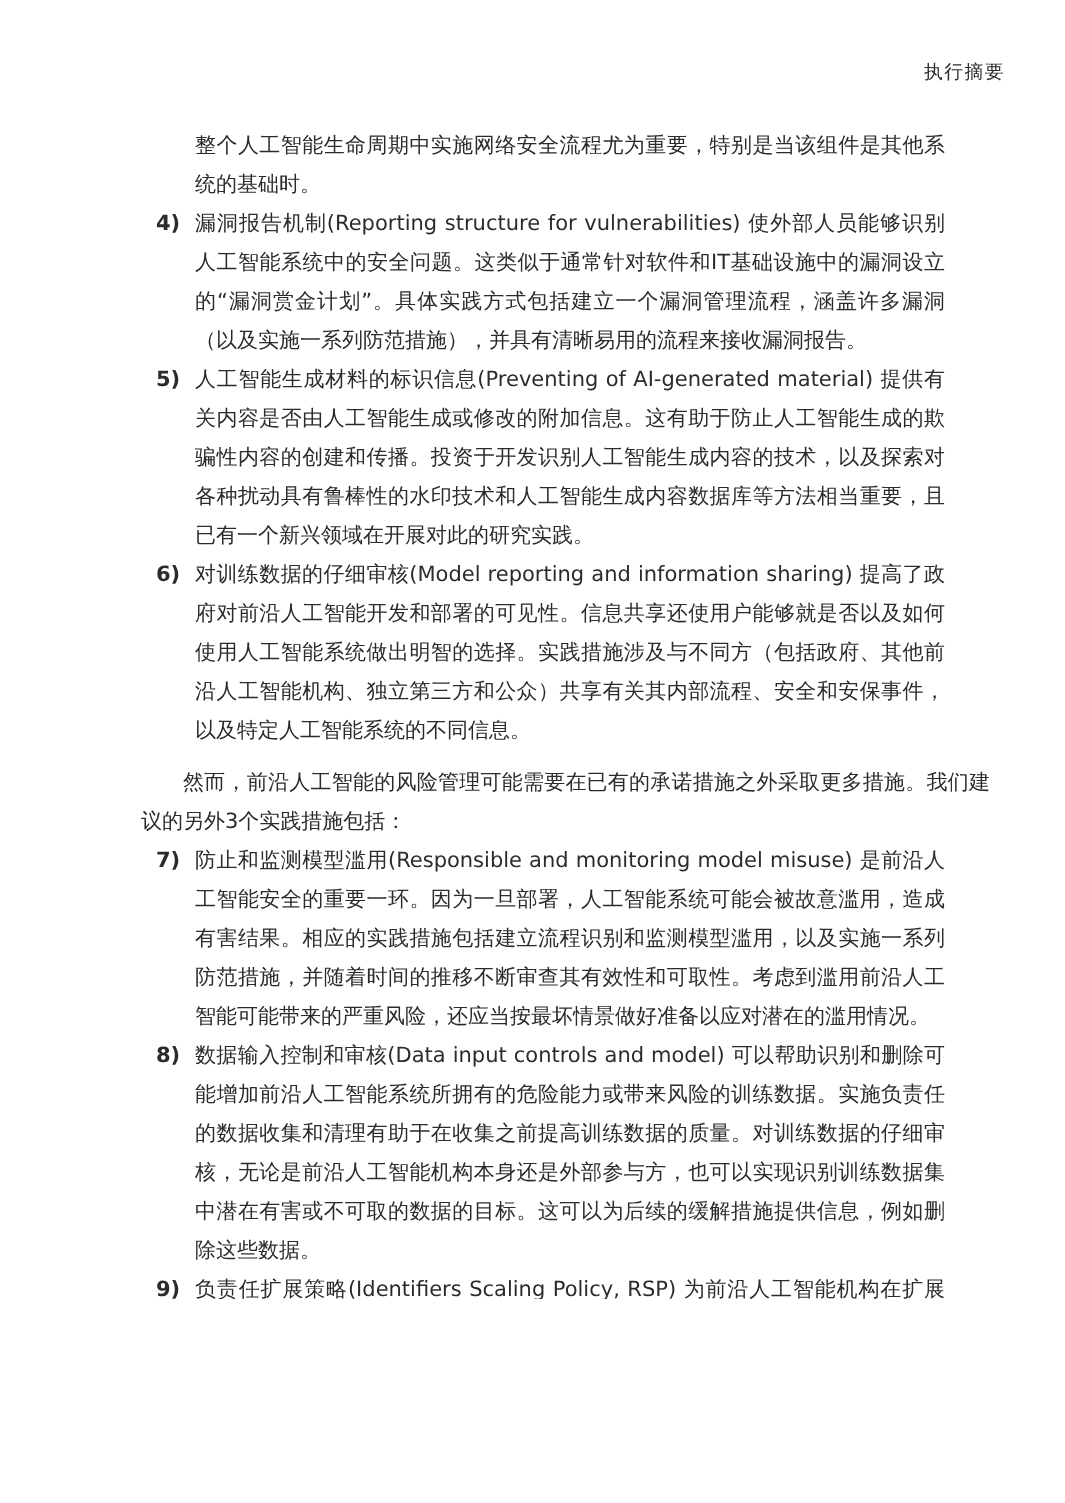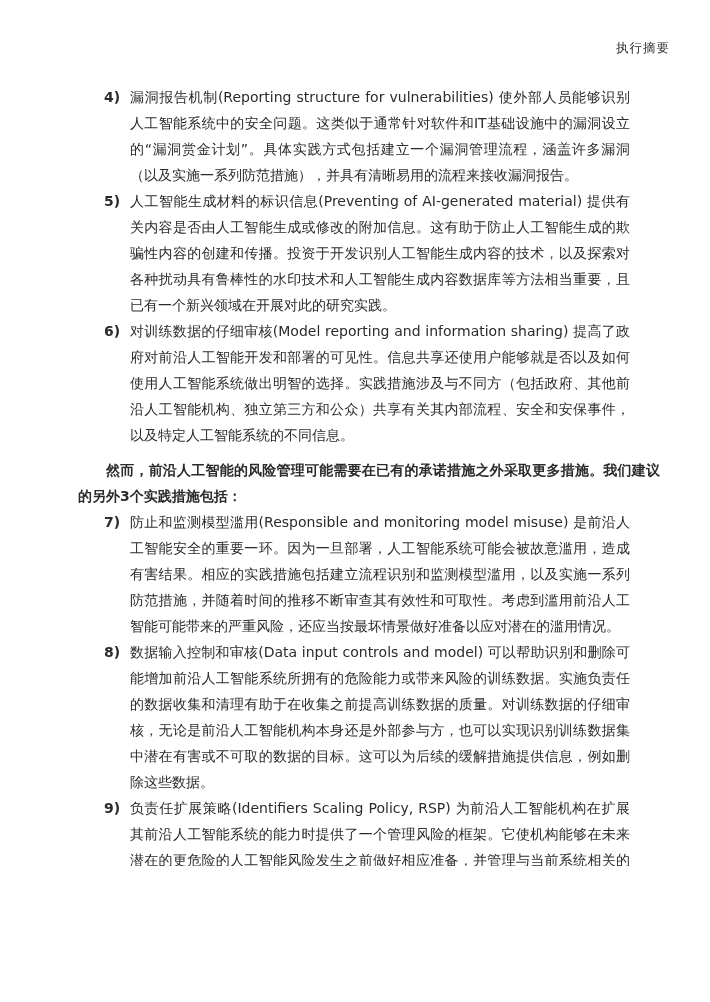--- a/index.html
+++ b/index.html
@@ -49,42 +49,42 @@
   .numbered-item .item-num {
     position: absolute;
     left: 26px;
     top: 0;
     font-weight: 700;
   }
   .numbered-item .item-title {
     font-weight: 400;
   }
   .transition-para {
-    margin: 9px 0 0 0;
+    margin: 9px 0 0 16px;
     text-indent: 2em;
-    font-weight: bold;
   }
   .page-number {
     position: absolute;
     top: 938px;
     right: 42px;
     font-size: 13.5px;
     line-height: 18px;
     color: #253a52;
   }
 </style>
 </head>
 <body>
 
 <div class="page">
 
   <div class="running-header">执行摘要</div>
 
   <div class="content">
 
+    <p class="cont-para">整个人工智能生命周期中实施网络安全流程尤为重要，特别是当该组件是其他系统的基础时。</p>
 
     <div class="numbered-item">
       <span class="item-num">4)</span><span class="item-title">漏洞报告机制(Reporting structure for vulnerabilities)</span><span class="item-body"> 使外部人员能够识别人工智能系统中的安全问题。这类似于通常针对软件和IT基础设施中的漏洞设立的“漏洞赏金计划”。具体实践方式包括建立一个漏洞管理流程，涵盖许多漏洞（以及实施一系列防范措施），并具有清晰易用的流程来接收漏洞报告。</span>
     </div>
 
     <div class="numbered-item">
       <span class="item-num">5)</span><span class="item-title">人工智能生成材料的标识信息(Preventing of AI-generated material)</span><span class="item-body"> 提供有关内容是否由人工智能生成或修改的附加信息。这有助于防止人工智能生成的欺骗性内容的创建和传播。投资于开发识别人工智能生成内容的技术，以及探索对各种扰动具有鲁棒性的水印技术和人工智能生成内容数据库等方法相当重要，且已有一个新兴领域在开展对此的研究实践。</span>
     </div>
 
     <div class="numbered-item">

